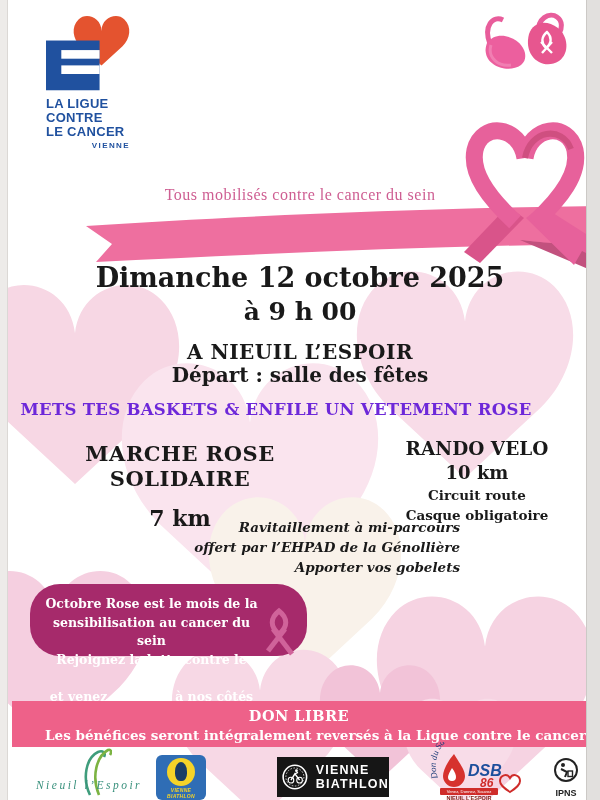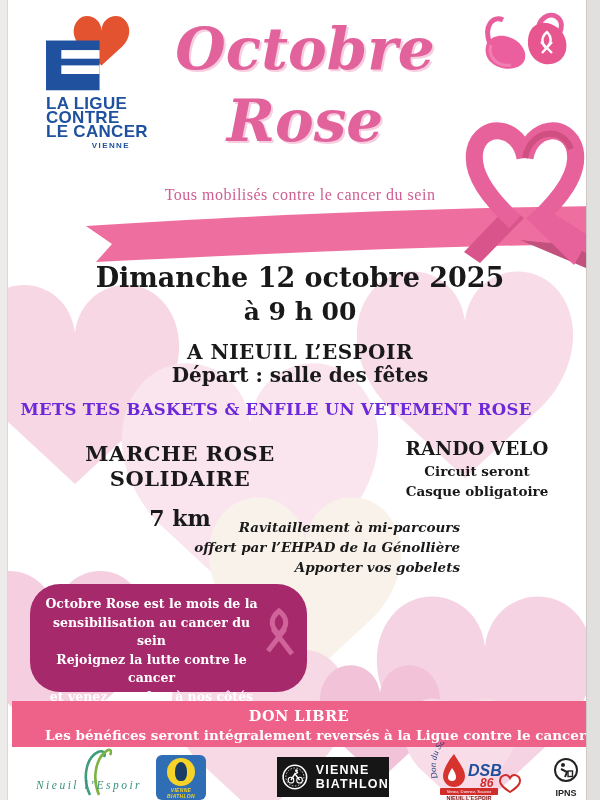--- a/index.html
+++ b/index.html
@@ -7,21 +7,21 @@
         font-family:"DejaVu Serif",serif;}
   .bg-hearts{position:absolute;left:0;top:0;width:600px;height:800px;z-index:0;}
   .edge{position:absolute;top:0;height:100%;z-index:3;}
   .edge-l{left:0;width:7px;background:#edebe9;border-right:1px solid #dbd8d5;}
   .edge-r{right:0;width:13px;background:#e2e0de;border-left:1px solid #ccc9c6;}
   .abs{position:absolute;z-index:2;}
 
   
   .ligue-mark{left:42px;top:8px;}
   .ligue-text{left:46px;top:97px;font-family:"Liberation Sans",sans-serif;font-weight:bold;
-              font-size:17px;line-height:14px;color:#20519f;letter-spacing:.3px;}
+              font-size:13px;line-height:14px;color:#20519f;letter-spacing:.3px;}
   .ligue-region{left:46px;top:141px;width:84px;text-align:right;font-family:"Liberation Sans",sans-serif;
               font-weight:bold;font-size:8px;letter-spacing:1.4px;color:#20519f;}
 
   
   .title{left:135px;top:10px;width:340px;text-align:center;color:#e2639c;
          font-style:italic;font-weight:bold;font-size:58px;line-height:78px;
          text-shadow:2px 2px 0 #f7cde0;}
   .title .t2{margin-top:-6px;}
 
   .tagline{left:0;top:186px;width:600px;text-align:center;color:#ce5e92;
@@ -43,21 +43,21 @@
   .walk-title{font-weight:bold;font-size:21px;letter-spacing:.5px;}
   .walk-distance{font-weight:bold;font-size:22px;margin-top:14px;}
   .bike{left:382px;top:438px;width:190px;text-align:center;color:#191919;}
   .bike-title{font-weight:bold;font-size:18.5px;}
   .bike-distance{font-weight:bold;font-size:18px;margin-top:3px;}
   .bike-detail{font-weight:bold;font-size:13.5px;margin-top:4px;}
 
   .refreshment{left:140px;top:517px;width:320px;text-align:right;font-weight:bold;font-style:italic;
                font-size:13.5px;line-height:20px;color:#191919;}
 
-  .awareness-box{left:30px;top:584px;width:277px;height:108px;background:#a62a6b;border-radius:30px;}
+  .awareness-box{left:30px;top:584px;width:277px;height:72px;background:#a62a6b;border-radius:30px;}
   .awareness-text{position:absolute;left:12px;right:46px;top:11px;color:#ffffff;text-align:center;
                   font-weight:bold;font-size:12.5px;line-height:18.5px;}
   .box-ribbon{position:absolute;right:8px;top:22px;}
 
   .don-banner{left:12px;top:701px;width:574px;height:46px;background:#ee6189;color:#fff;text-align:center;}
   .don-title{font-weight:bold;font-size:14.5px;letter-spacing:.5px;margin-top:6px;}
   .don-subtitle{font-weight:bold;font-size:13.5px;margin-top:3px;text-align:right;}
 
   
   .nieuil-text{left:14px;top:779px;width:150px;text-align:center;font-family:"Liberation Serif",serif;
@@ -105,24 +105,20 @@
     <rect x="20" y="44" width="40" height="9" fill="#ffffff"></rect>
     <rect x="20" y="60" width="40" height="9" fill="#ffffff"></rect>
   </svg>
   <div class="abs ligue-text">
     <div>LA LIGUE</div>
     <div>CONTRE</div>
     <div>LE CANCER</div>
   </div>
   <div class="abs ligue-region">VIENNE</div>
 
-  <div class="abs title">
-    <div class="t1">Octobre</div>
-    <div class="t2">Rose</div>
-  </div>
 
   <svg class="abs bra" width="96" height="64" viewBox="0 0 96 64">
     <path d="M13,32 C6,14 16,3 26,8" stroke="#e85d9b" stroke-width="5" fill="none"></path>
     <path d="M62,22 C59,6 73,0 80,5 C86,9 85,17 82,22" stroke="#e85d9b" stroke-width="5" fill="none"></path>
     <path d="M10,31 C2,52 30,63 44,53 C51,47 49,37 41,30 C30,21 16,22 10,31 Z" fill="#ec5f9e"></path>
     <path d="M52,22 C46,45 66,59 82,49 C93,41 91,24 81,16 C69,7 56,10 52,22 Z" fill="#e7568f"></path>
     <path d="M14,33 C10,46 22,55 34,53" stroke="#f48cbb" stroke-width="3" fill="none" opacity="0.7"></path>
     <path d="M70,20 C75,25 75,31 69,36 C64,31 64,25 70,20 Z" stroke="#ffffff" stroke-width="2.4" fill="none"></path>
     <path d="M65,41 L75,30 M75,41 L64,30" stroke="#ffffff" stroke-width="2.4" fill="none"></path>
   </svg>
@@ -147,21 +143,22 @@
   <div class="abs event-place">A NIEUIL L’ESPOIR</div>
   <div class="abs event-departure">Départ : salle des fêtes</div>
   <div class="abs dresscode">METS TES BASKETS &amp; ENFILE UN VETEMENT ROSE</div>
 
   <div class="abs walk">
     <div class="walk-title">MARCHE ROSE SOLIDAIRE</div>
     <div class="walk-distance">7 km</div>
   </div>
   <div class="abs bike">
     <div class="bike-title">RANDO VELO</div>
-    <div class="bike-detail">Circuit seront</div>
+    <div class="bike-distance">10 km</div>
+    <div class="bike-detail">Circuit route</div>
     <div class="bike-detail">Casque obligatoire</div>
   </div>
 
   <div class="abs refreshment">
     <div>Ravitaillement à mi-parcours</div>
     <div>offert par l’EHPAD de la Génollière</div>
     <div>Apporter vos gobelets</div>
   </div>
 
   <div class="abs awareness-box">

